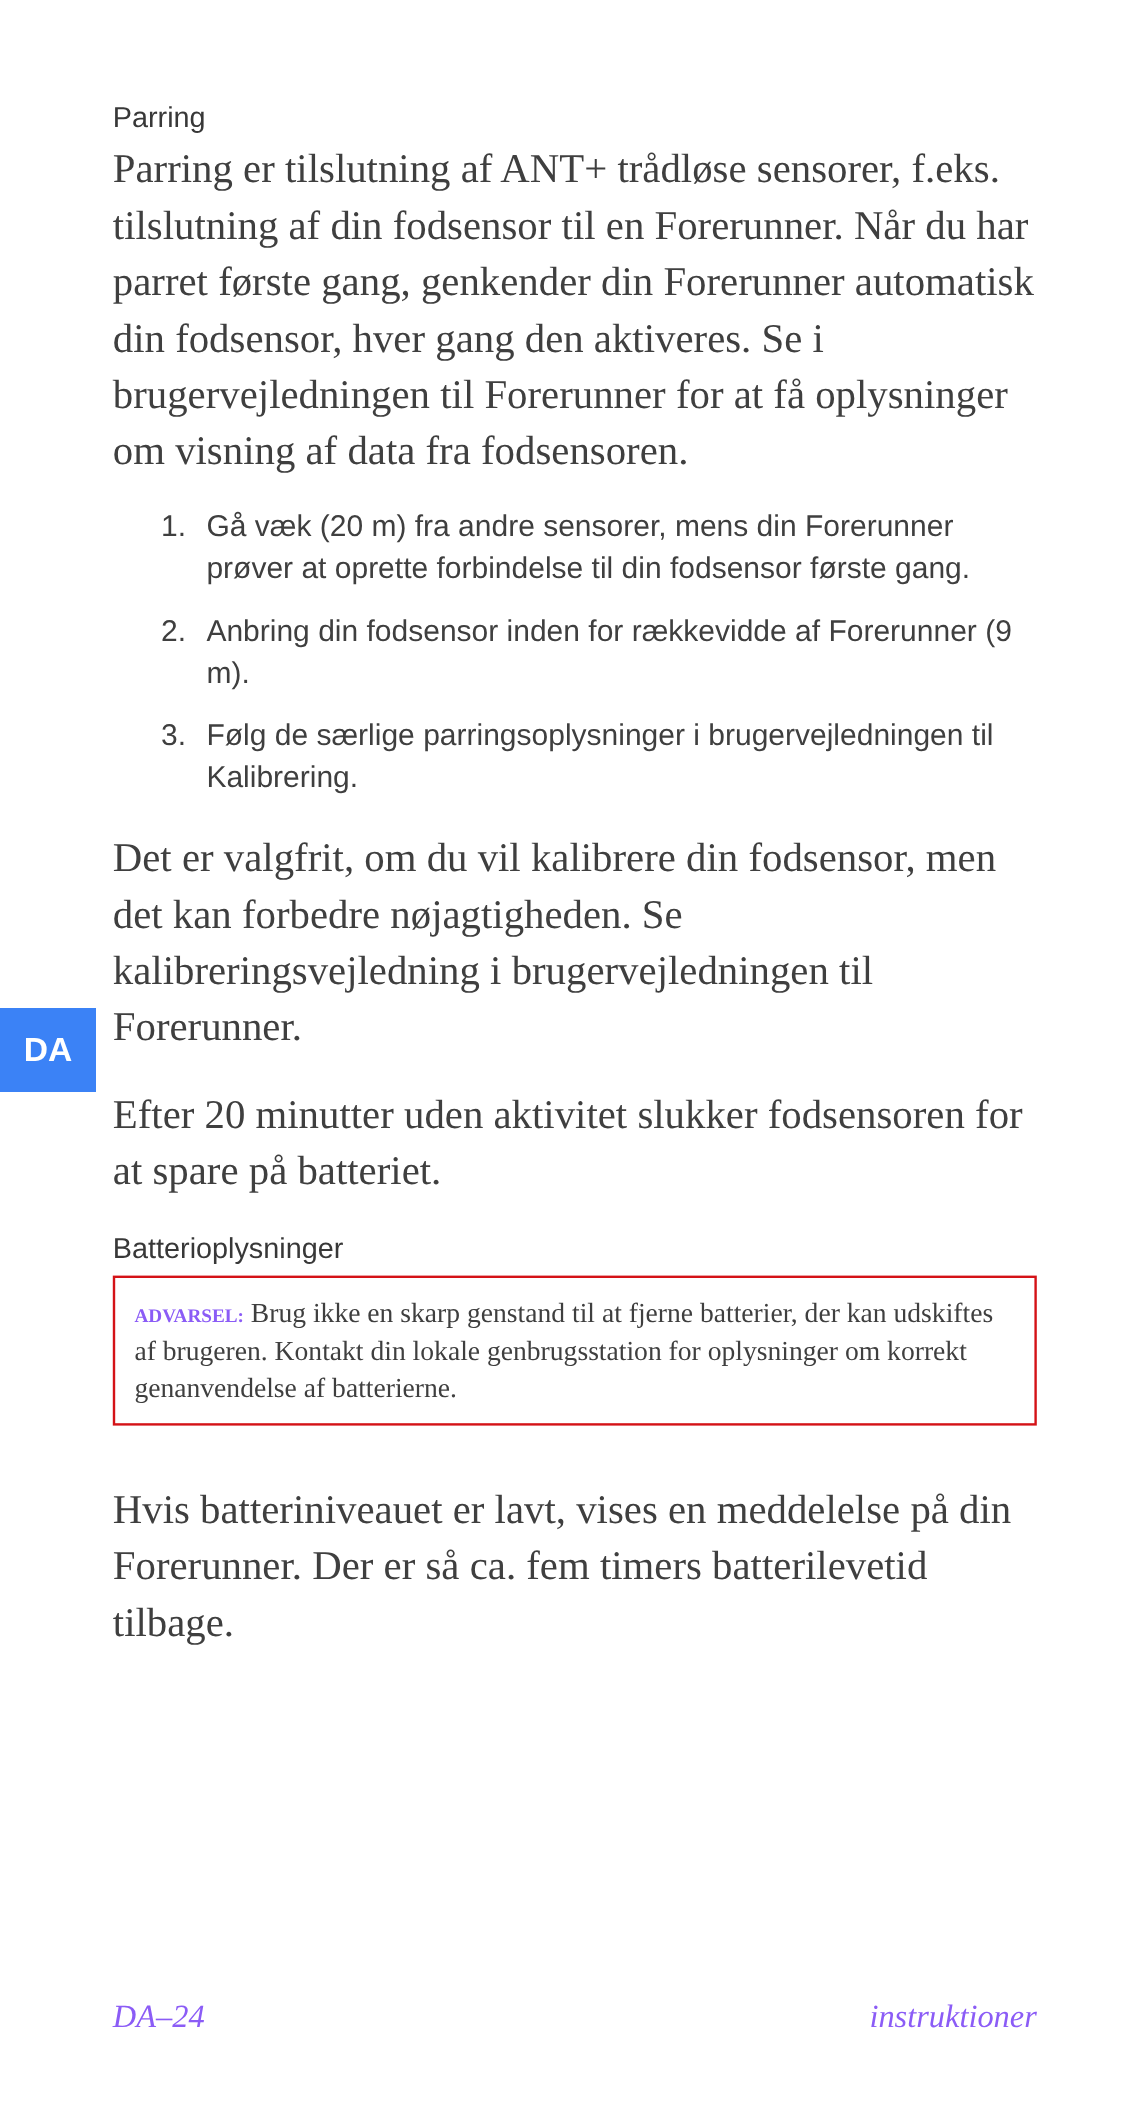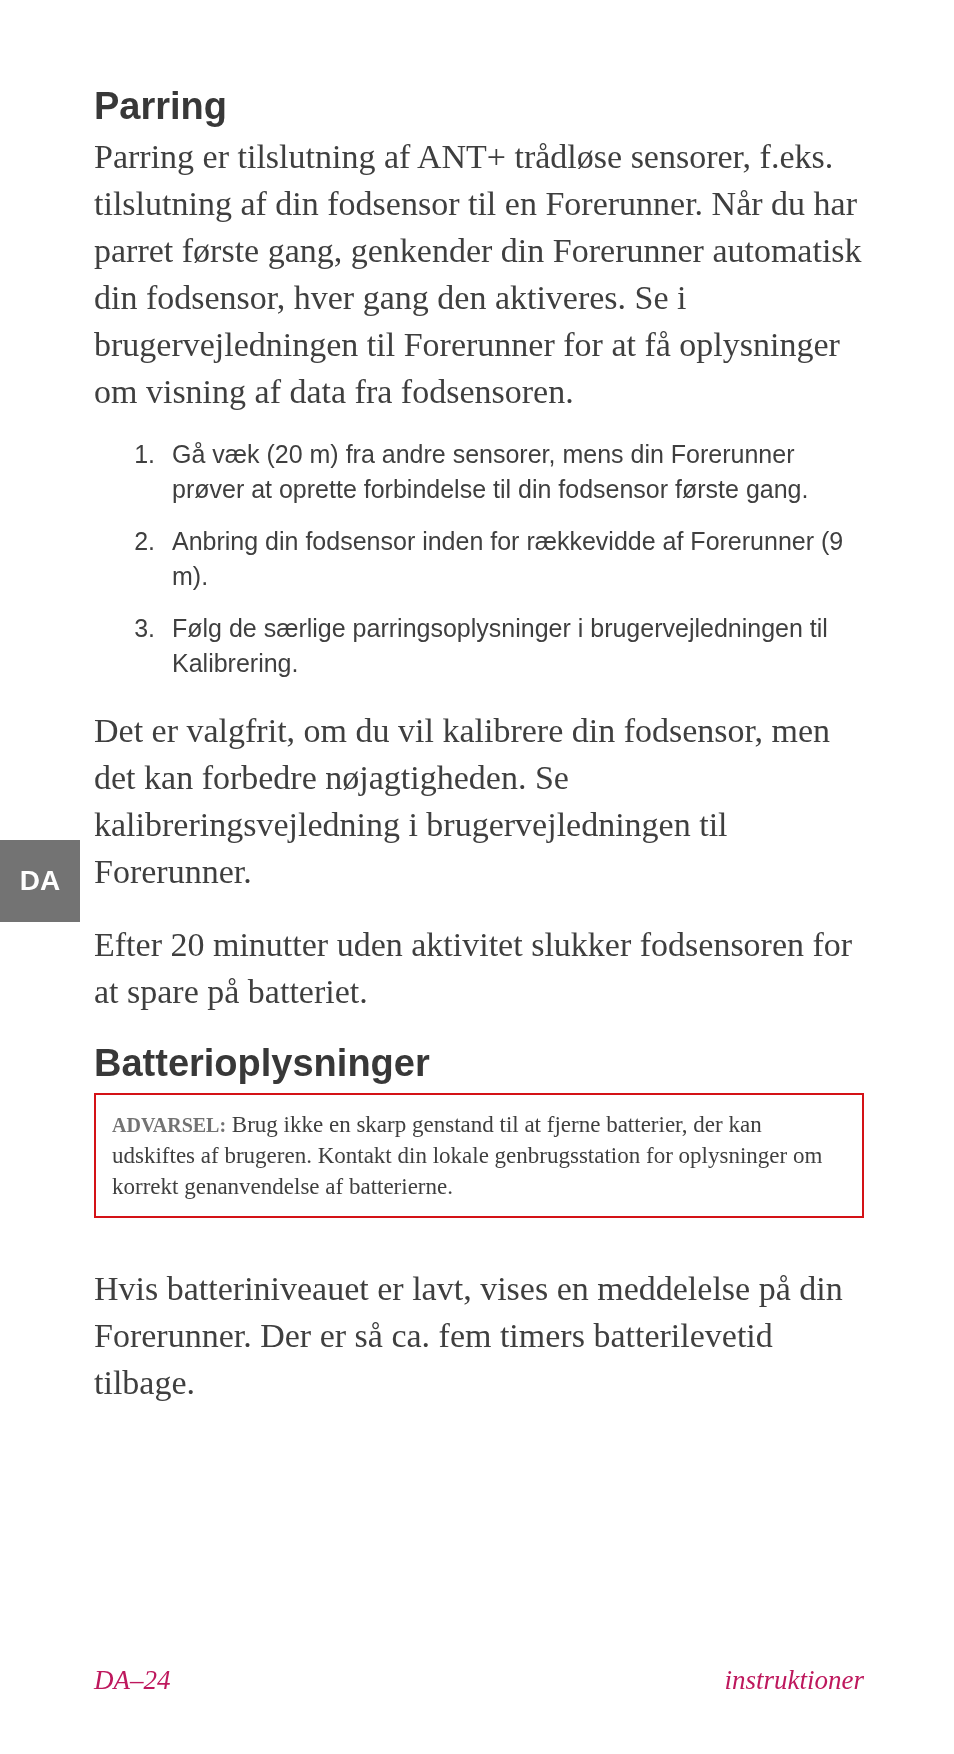--- a/index.html
+++ b/index.html
@@ -8,22 +8,22 @@
       width: 954px;
       height: 1754px;
       background: #fff;
       color: #424242;
       position: relative;
     }
     .page {
       padding: 85px 90px 60px 94px;
     }
     h2 {
-      font-weight: bold;
-      font-size: 38px;
+      font-weight: normal;
+      font-size: 24px;
       margin-bottom: 6px;
       color: #383838;
     }
     .body-text {
       font-family: Georgia, 'Times New Roman', serif;
       font-size: 34px;
       line-height: 1.38;
       color: #3f3f3f;
       margin-bottom: 22px;
     }
@@ -42,54 +42,54 @@
     .section { margin-bottom: 26px; }
     .warning-box {
       border: 2px solid #d41217;
       padding: 14px 16px 14px 16px;
       margin-top: 8px;
       margin-bottom: 48px;
     }
     .warning-box .warning-label {
       font-family: Georgia, 'Times New Roman', serif;
       font-weight: bold;
-      font-size: 20px;
-      color: #737373;
+      font-size: 16px;
+      color: #8b5cf6;
     }
     .warning-box .warning-text {
       font-family: Georgia, 'Times New Roman', serif;
       font-size: 23px;
       line-height: 1.35;
       color: #3f3f3f;
     }
     .lang-tab {
       position: absolute;
       left: 0;
       top: 840px;
       width: 80px;
-      height: 82px;
-      background: #737373;
+      height: 70px;
+      background: #3b82f6;
       color: #fff;
       font-weight: bold;
       font-size: 28px;
       display: flex;
       align-items: center;
       justify-content: center;
     }
     .footer {
       position: absolute;
       bottom: 58px;
       left: 94px;
       right: 90px;
       display: flex;
       justify-content: space-between;
       font-family: Georgia, 'Times New Roman', serif;
       font-style: italic;
       font-size: 27px;
-      color: #be185d;
+      color: #8b5cf6;
     }
   </style>
 </head>
 <body>
 
 <div class="lang-tab">DA</div>
 
 <div class="page">
 
   <div class="section">

